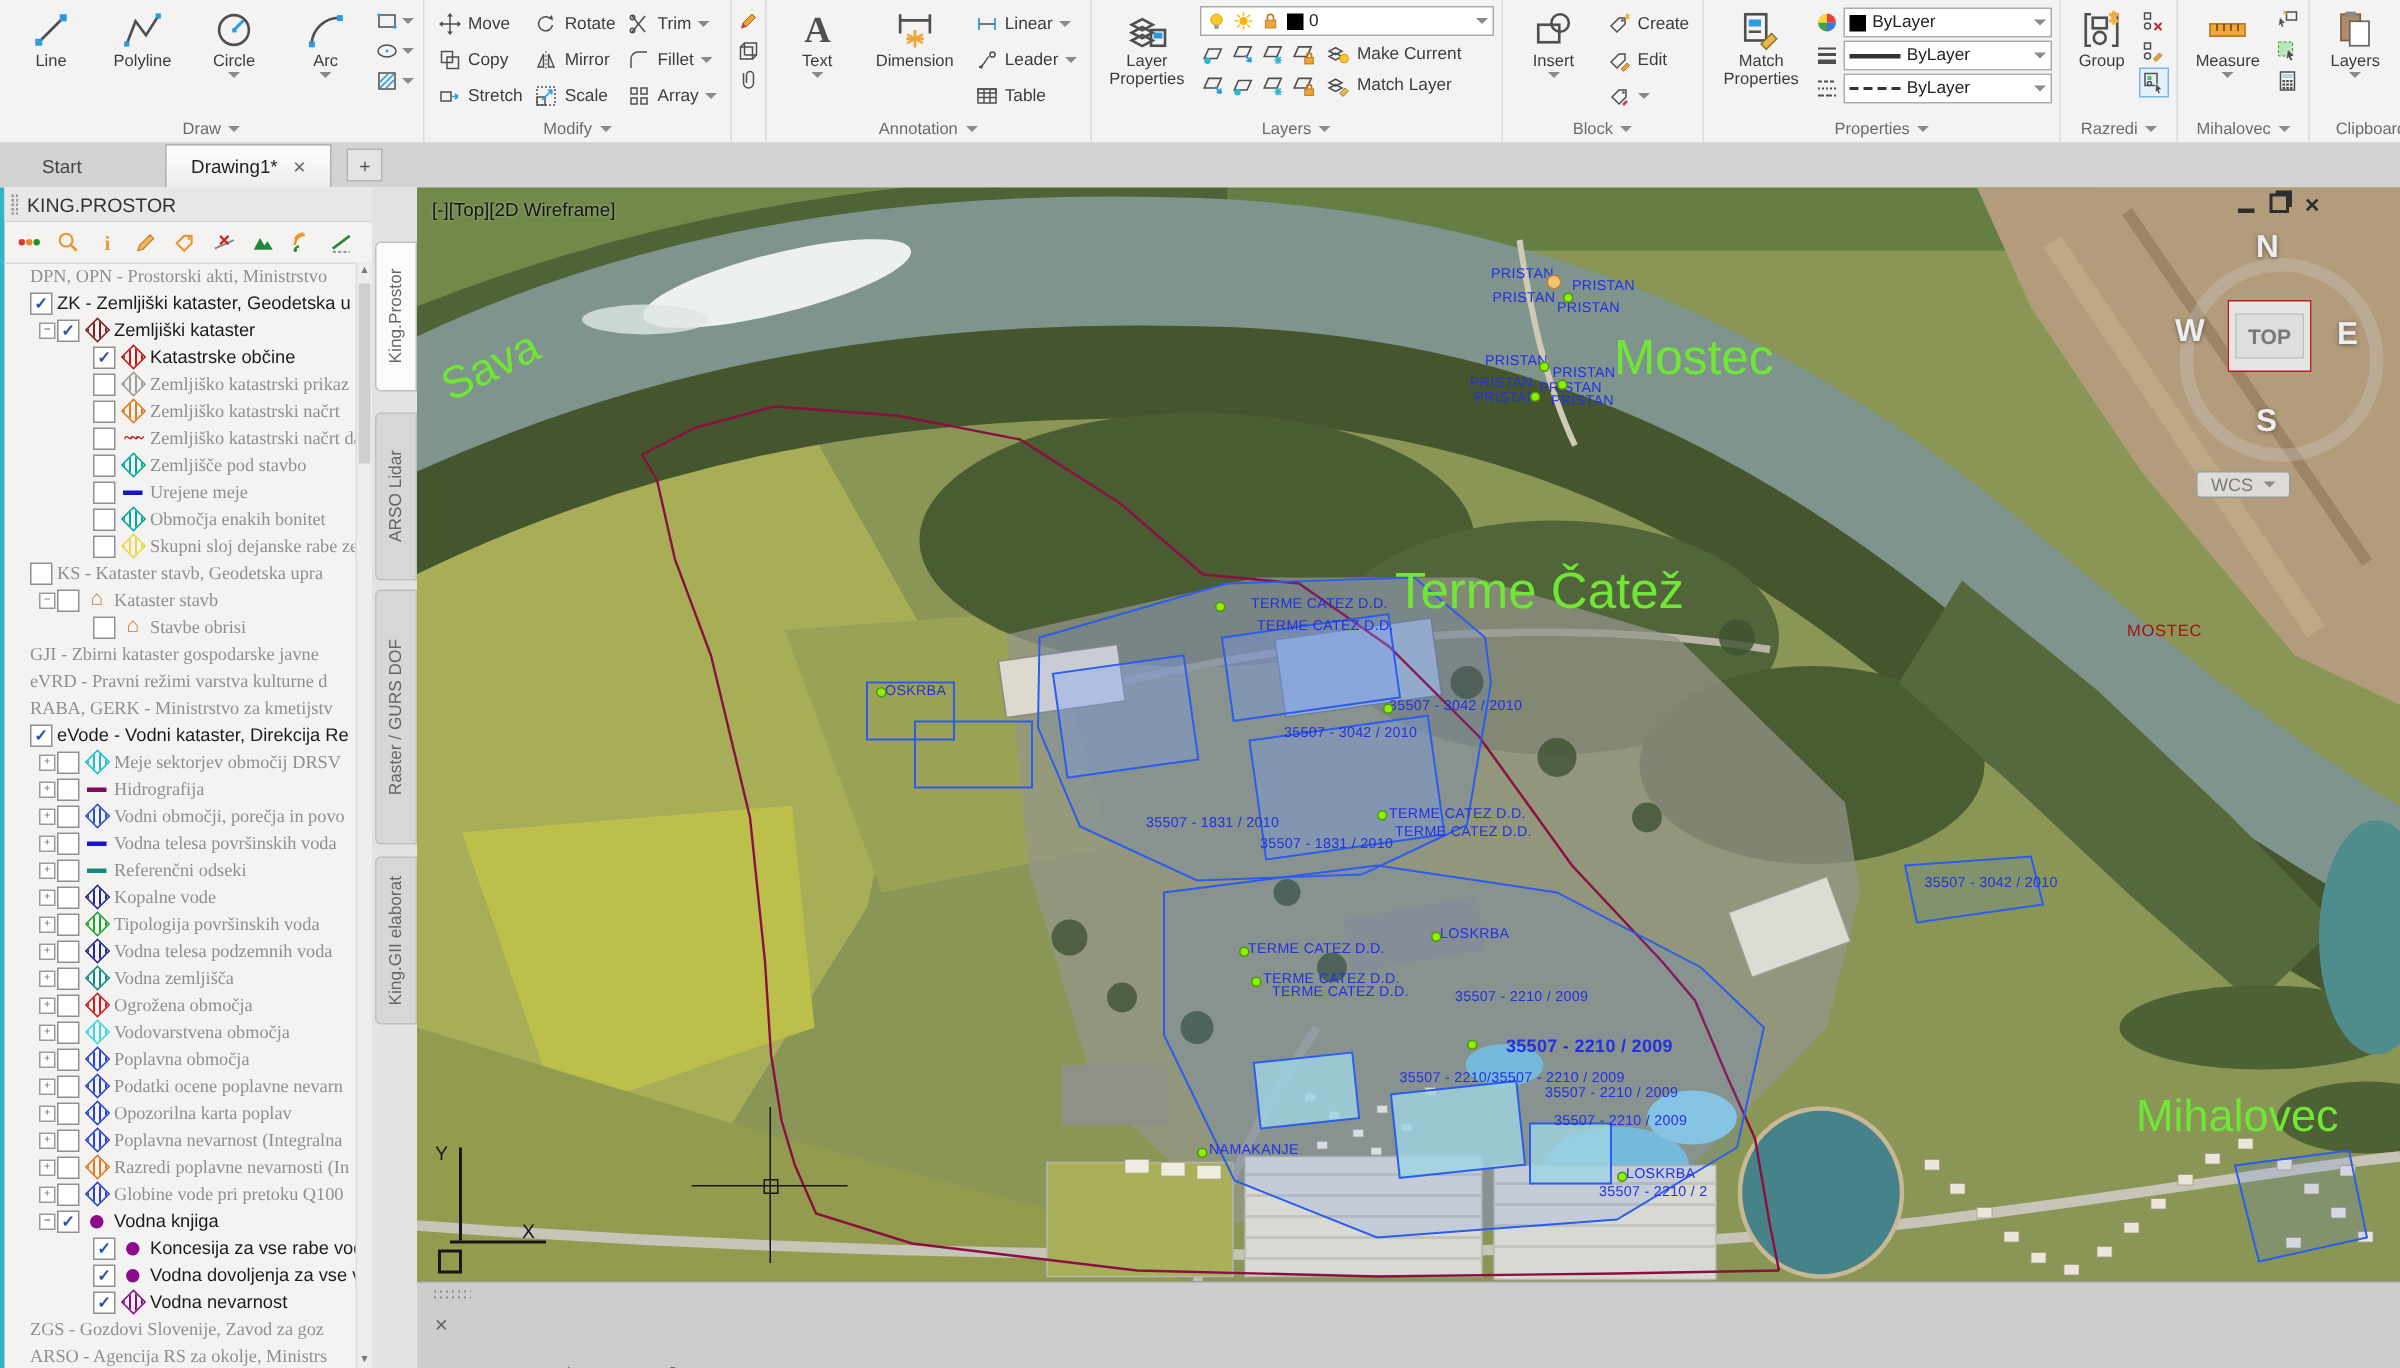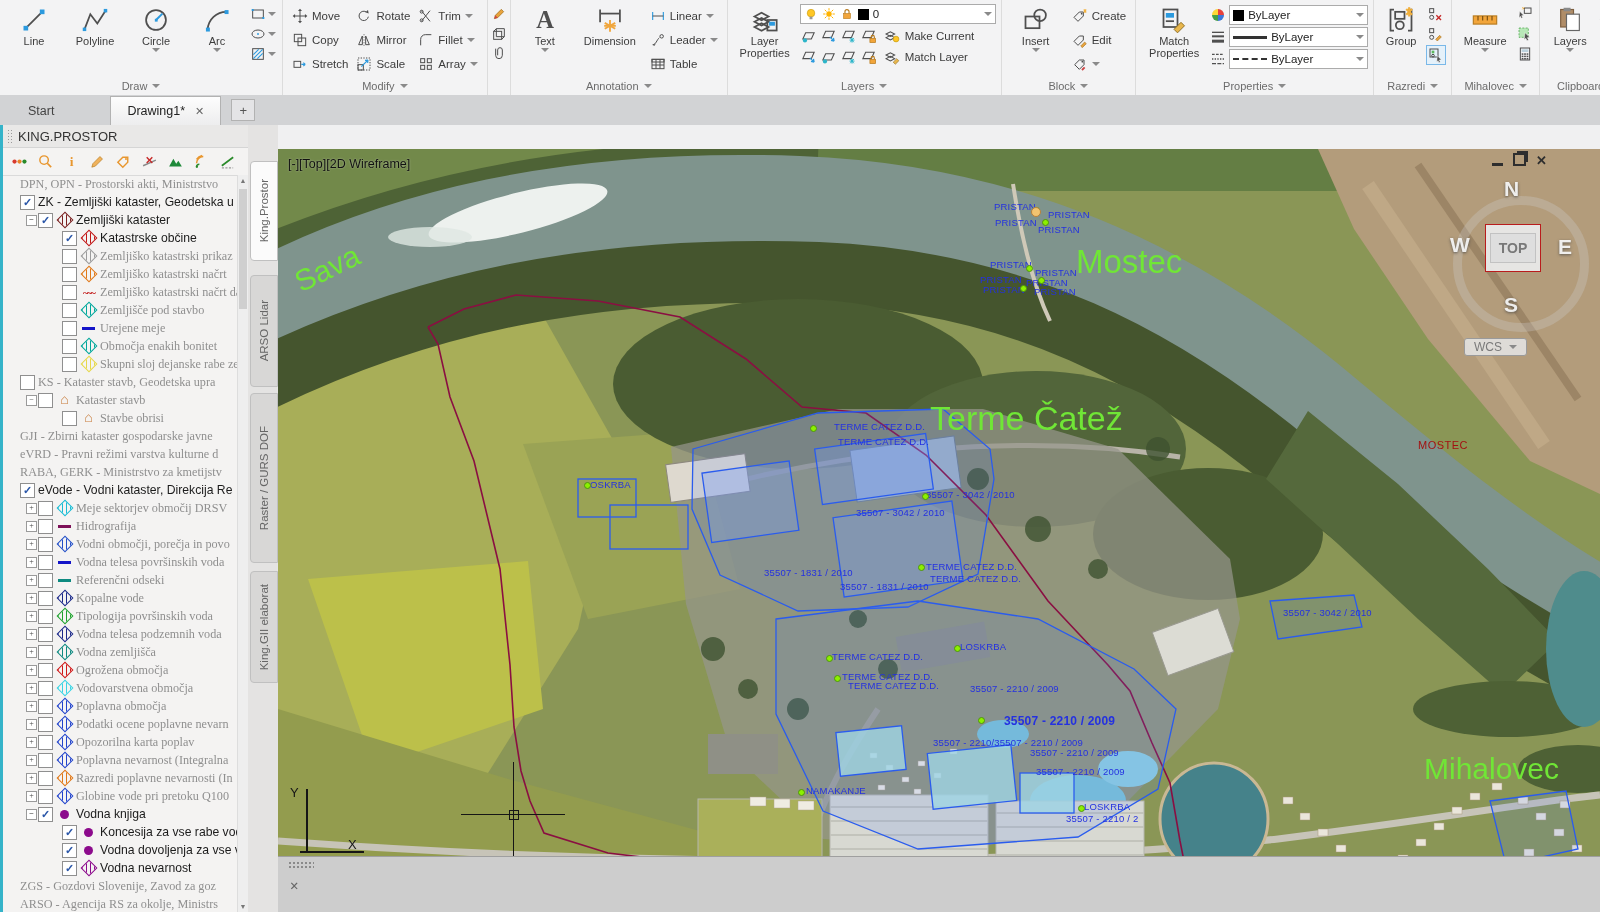--- a/index.html
+++ b/index.html
@@ -87,21 +87,21 @@
   #tree-scroll .dn{position:absolute;bottom:2px;left:0;right:0;}
   
   #sidetabs{position:relative;width:30px;height:787px;background:#e4e3e2;flex:none;}
   .sidetab{position:absolute;left:2px;width:26px;background:#d8d7d6;border:1px solid #c0c0c0;
            border-radius:4px 0 0 4px;display:flex;align-items:center;justify-content:center;}
   .sidetab span{writing-mode:vertical-rl;transform:rotate(180deg);font-size:11.5px;color:#666;
                 white-space:nowrap;}
   .sidetab.active{background:#fbfbfb;color:#333;}
   
   #right-col{display:flex;flex-direction:column;flex:1;}
-  #viewport{position:relative;width:1322px;height:730px;overflow:hidden;background:#7f8d55;margin-top:24px;}
+  #viewport{position:relative;width:1322px;height:730px;overflow:hidden;background:#7f8d55;}
   #map-svg{position:absolute;left:0;top:0;width:1322px;height:730px;}
   #vp-label{position:absolute;left:10px;top:8px;font-size:12.5px;color:#111;
             text-shadow:0 0 2px rgba(255,255,255,.45);}
   #vp-controls{position:absolute;right:52px;top:6px;display:flex;gap:9px;align-items:center;}
   .wc{width:13px;height:11px;display:flex;align-items:flex-end;justify-content:center;}
   .wc-min{border-bottom:3px solid #2e2e2e;width:11px;}
   .wc-res{width:9px;height:9px;border:2px solid #2e2e2e;box-shadow:3px -3px 0 -1px #2e2e2e;}
   .wc-x{font-size:13px;font-weight:bold;color:#2e2e2e;line-height:11px;}
   #viewcube{position:absolute;left:1168px;top:32px;width:134px;height:150px;}
   #vc-ring{position:absolute;left:7px;top:15px;width:118px;height:118px;border-radius:50%;

